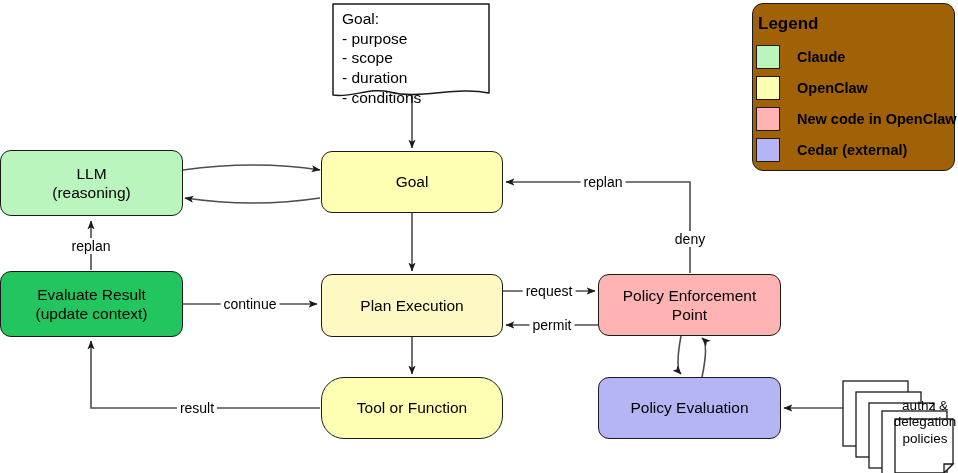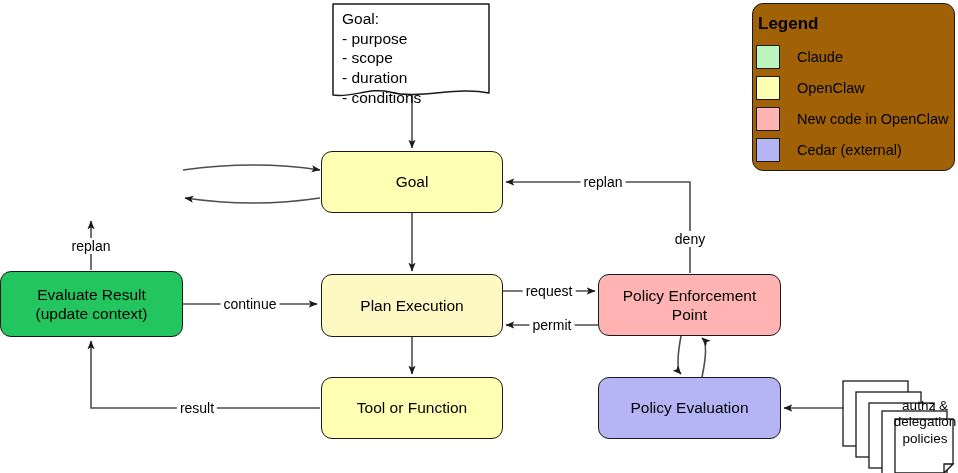--- a/index.html
+++ b/index.html
@@ -75,20 +75,21 @@
     height: 24px;
     border: 1.4px solid #1a1a1a;
     box-sizing: border-box;
     flex: 0 0 auto;
   }
   .legend-label {
     font-size: 14.5px;
     color: #000;
     margin-left: 17px;
     white-space: nowrap;
+    font-weight: bold;
   }
   .edge-label {
     position: absolute;
     font-size: 14px;
     color: #000;
     background: #ffffff;
     padding: 0 3px;
     white-space: nowrap;
     transform: translate(-50%, -50%);
     text-align: center;
@@ -150,32 +151,34 @@
 
   <svg class="layer" viewBox="0 0 958 473" xmlns="http://www.w3.org/2000/svg">
     <path d="M333,4 L489,4 L489,93 C455,86 420,100 390,92 C370,87 352,98 333,95 Z" fill="#ffffff" stroke="#1a1a1a" stroke-width="1.5" stroke-linejoin="round"></path>
   </svg>
   <div class="goal-note" style="left:333px; top:4px; width:156px; height:92px;">Goal:
 - purpose
 - scope
 - duration
 - conditions</div>
 
+  <div class="node" style="left:0px; top:150px; width:183px; height:66px; background:#b9f5bd;">LLM
+(reasoning)</div>
 
   <div class="node" style="left:321px; top:151px; width:182px; height:62px; background:#ffffb3;">Goal</div>
 
   <div class="node" style="left:0px; top:271px; width:183px; height:66px; background:#22c55e;">Evaluate Result
 (update context)</div>
 
   <div class="node" style="left:321px; top:274px; width:182px; height:63px; background:#fef9c3;">Plan Execution</div>
 
   <div class="node" style="left:598px; top:274px; width:183px; height:62px; background:#ffb3b3;">Policy Enforcement
 Point</div>
 
-  <div class="node" style="left:321px; top:377px; width:182px; height:62px; background:#ffffb3;">Tool or Function</div>
+  <div class="node" style="left:321px; top:377px; width:182px; height:62px; background:#ffffb3;border-radius:23px;">Tool or Function</div>
 
   <div class="node" style="left:598px; top:377px; width:183px; height:62px; background:#b5b5f5;">Policy Evaluation</div>
 
   <div class="edge-label" style="left:603px; top:182px;">replan</div>
   <div class="edge-label" style="left:690px; top:239px;">deny</div>
   <div class="edge-label" style="left:91px; top:246px;">replan</div>
   <div class="edge-label" style="left:250px; top:304px;">continue</div>
   <div class="edge-label" style="left:549px; top:291px;">request</div>
   <div class="edge-label" style="left:552px; top:325px;">permit</div>
   <div class="edge-label" style="left:197px; top:408px;">result</div>

